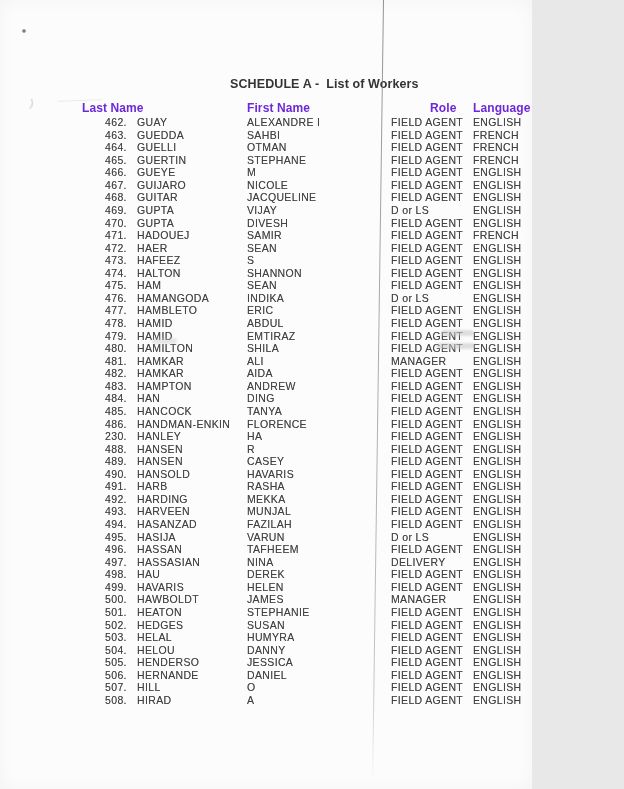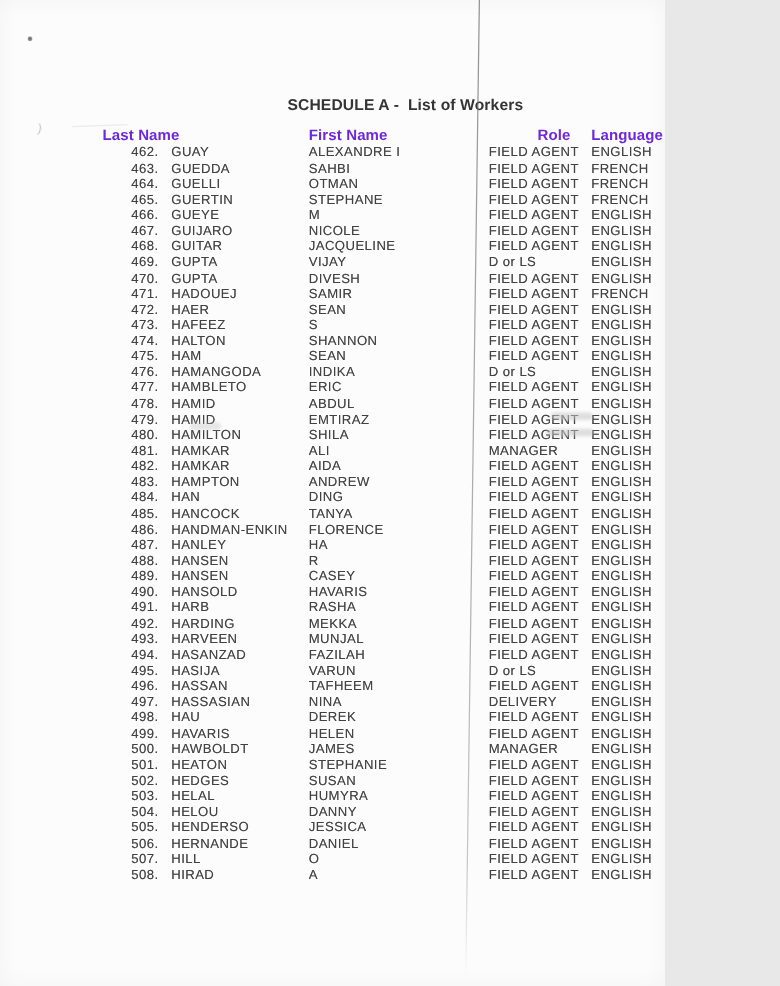--- a/index.html
+++ b/index.html
@@ -249,21 +249,21 @@
         <span class="c-lang">ENGLISH</span>
       </div>
       <div class="row">
         <span class="c-num">486.</span>
         <span class="c-last">HANDMAN-ENKIN</span>
         <span class="c-first">FLORENCE</span>
         <span class="c-role">FIELD AGENT</span>
         <span class="c-lang">ENGLISH</span>
       </div>
       <div class="row">
-        <span class="c-num">487.</span>
+        <span class="c-num">230.</span>
         <span class="c-last">HANLEY</span>
         <span class="c-first">HA</span>
         <span class="c-role">FIELD AGENT</span>
         <span class="c-lang">ENGLISH</span>
       </div>
       <div class="row">
         <span class="c-num">488.</span>
         <span class="c-last">HANSEN</span>
         <span class="c-first">R</span>
         <span class="c-role">FIELD AGENT</span>

